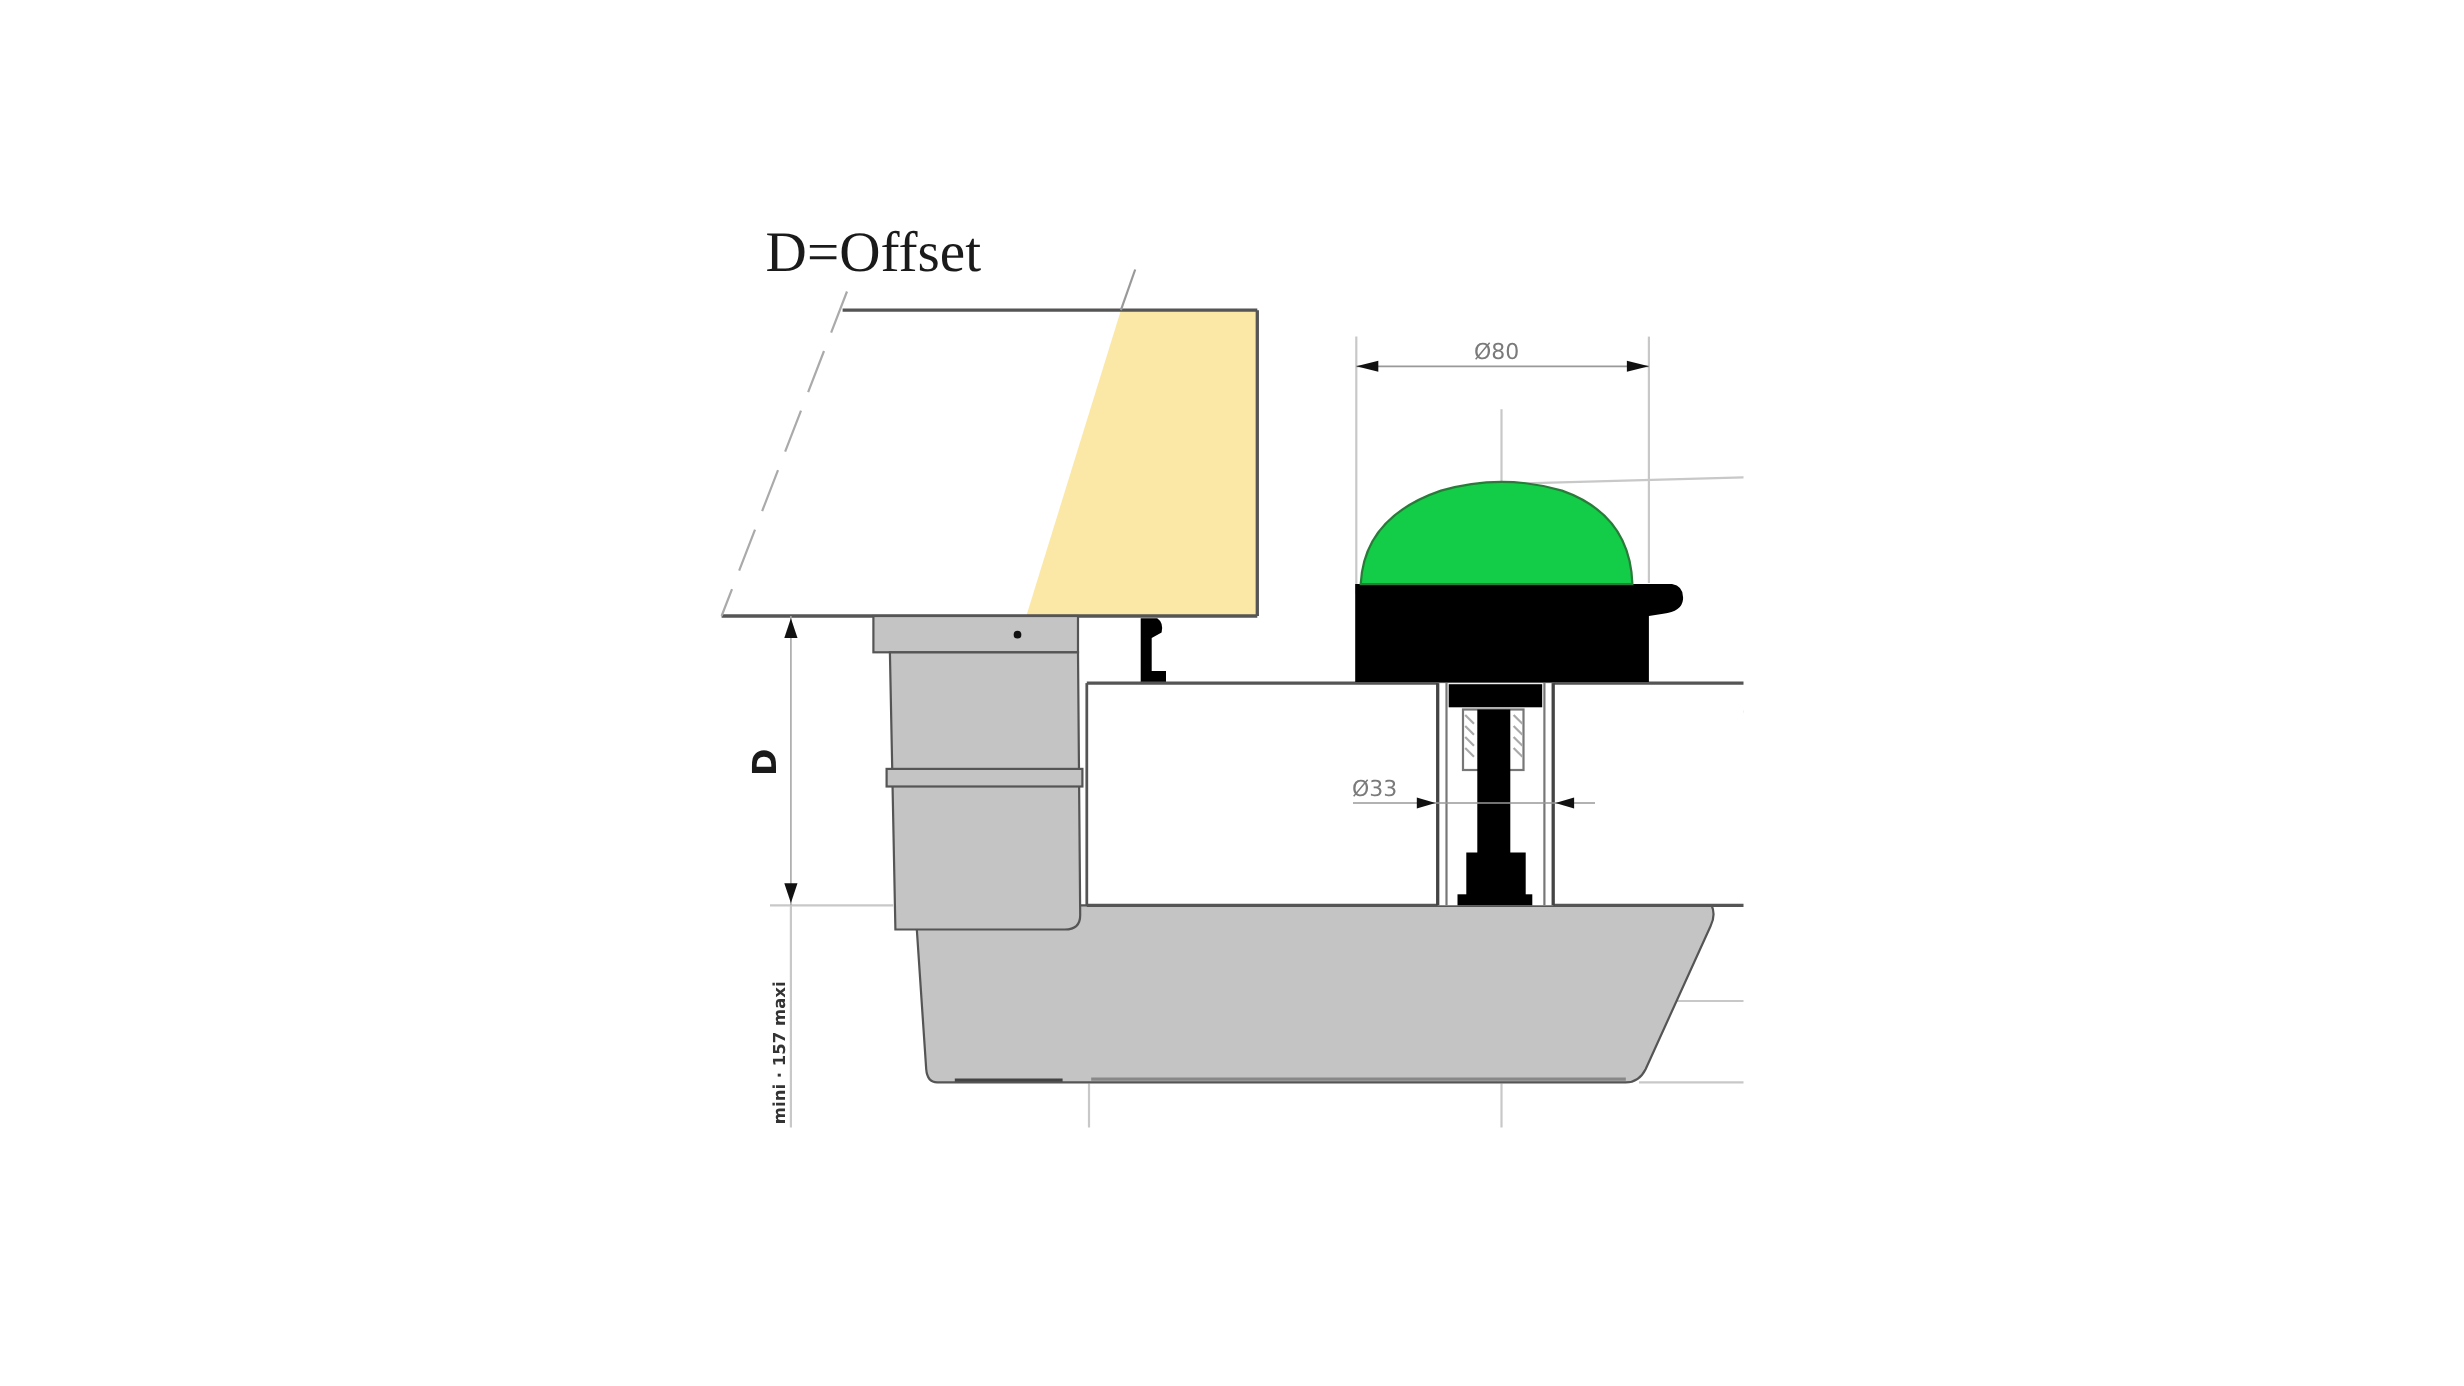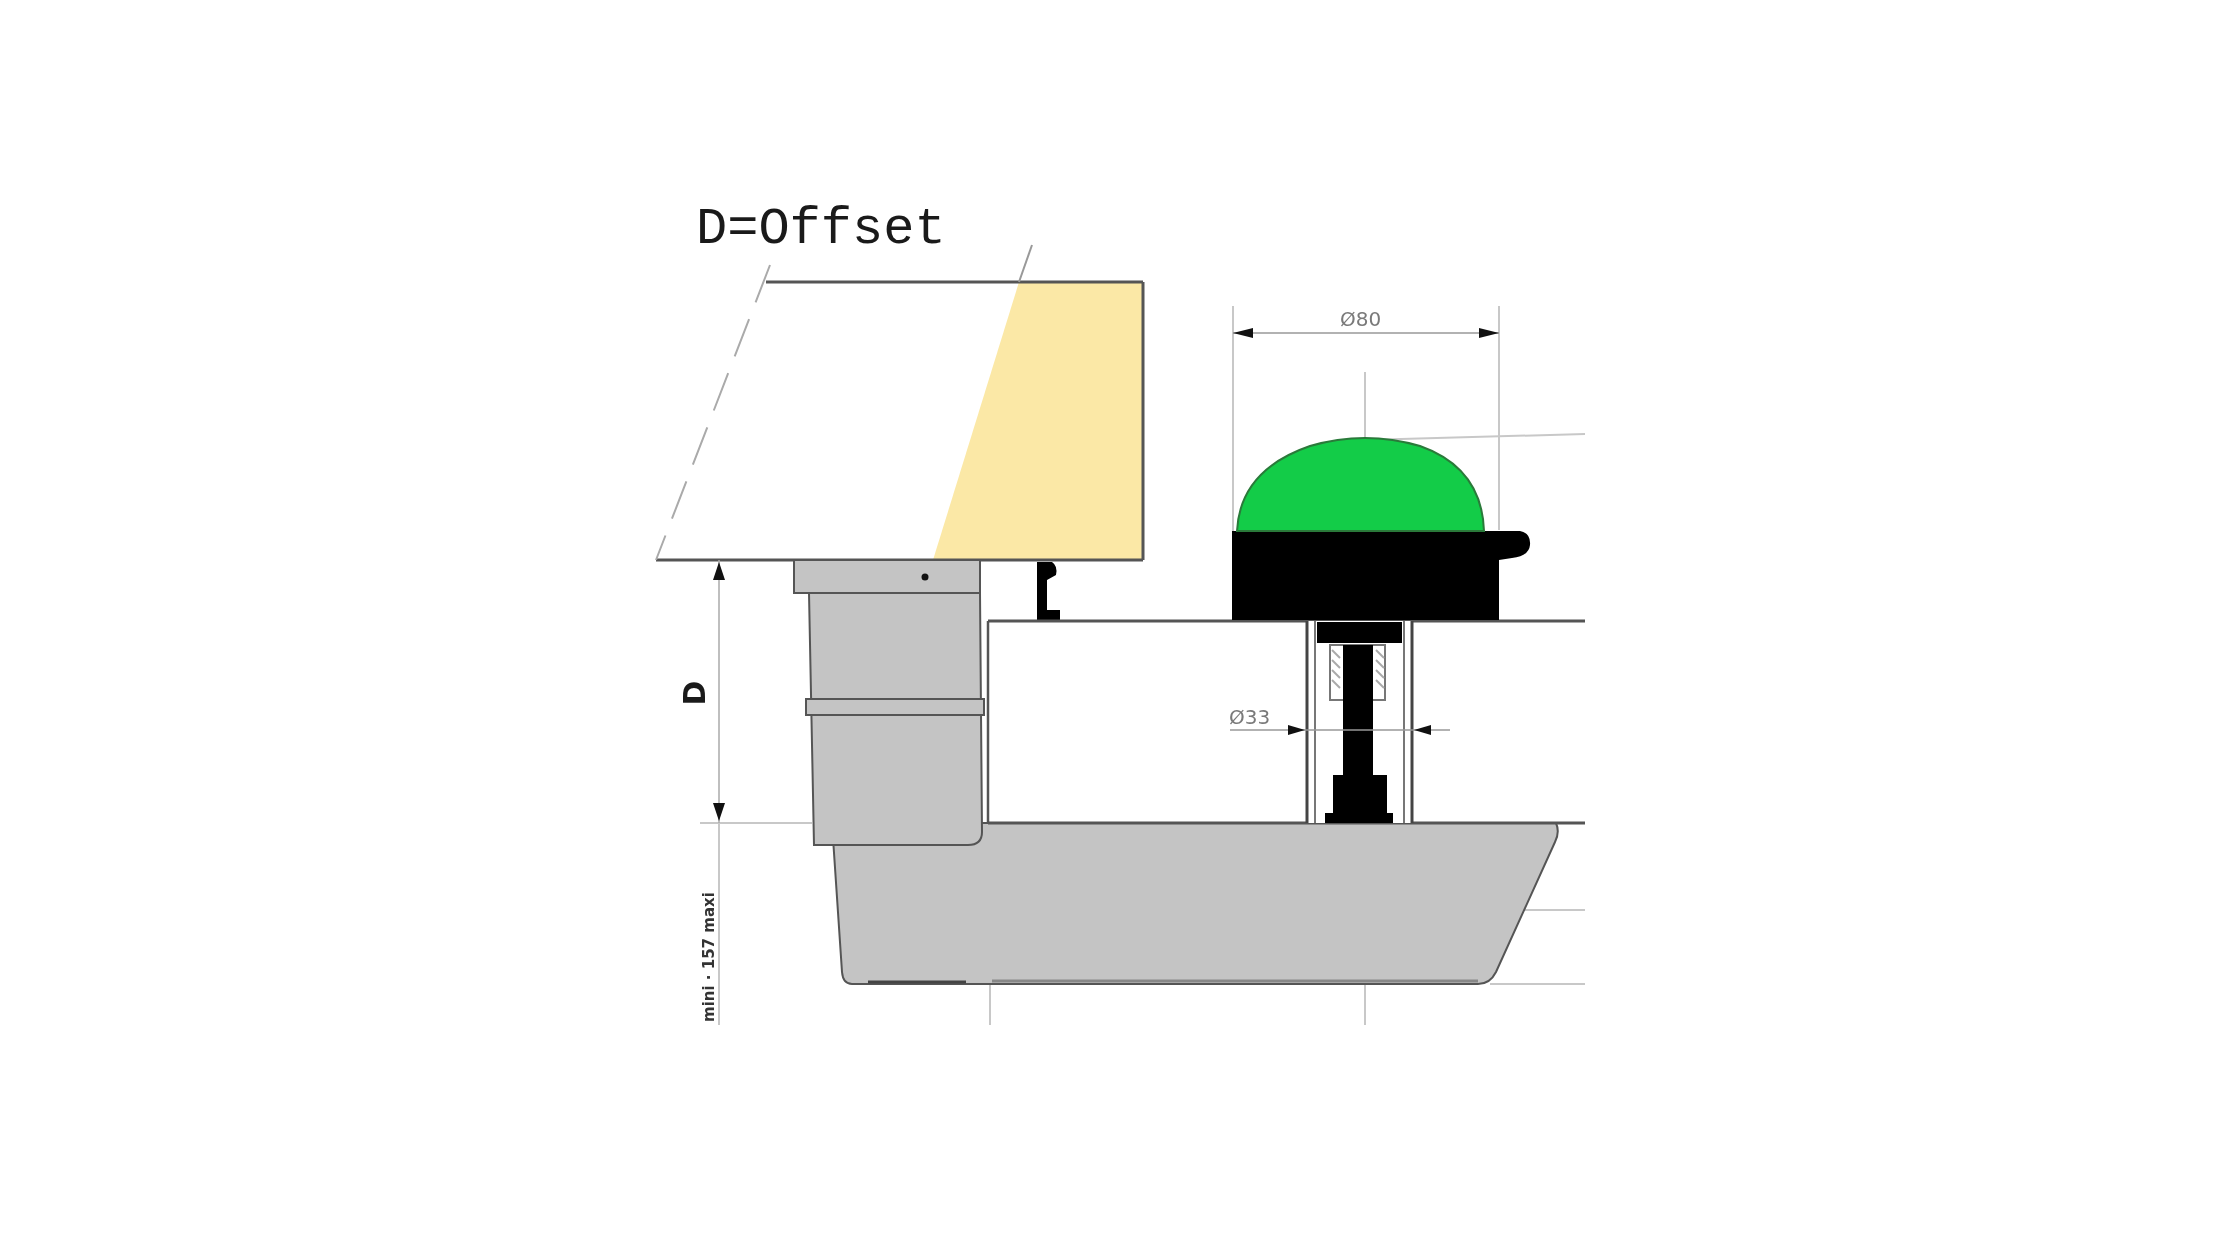--- a/index.html
+++ b/index.html
@@ -1,20 +1,20 @@
 <!DOCTYPE html>
 <html><head>
 <meta charset="utf-8">
 <style>
   html, body { margin: 0; padding: 0; background: #ffffff; }
   body { width: 2240px; height: 1260px; position: relative; overflow: hidden; }
   .canvas { position: absolute; left: 0; top: 0; width: 2240px; height: 1260px; }
   .title-label {
     position: absolute; left: 696px; top: 204px;
-    font-family: Liberation Mono, monospace; font-size: 52px; color: #1a1a1a;
+    font-family: Liberation Serif, serif; font-size: 52px; color: #1a1a1a;
     letter-spacing: 0px; line-height: 1; white-space: nowrap;
   }
   svg text { font-family: "DejaVu Sans", sans-serif; }
   .dim-text { fill: #7a7a7a; font-size: 20px; }
   .d-text { fill: #1a1a1a; font-size: 30px; font-weight: bold; }
   .range-text { fill: #333333; font-size: 15px; font-weight: bold; }
 </style>
 </head>
 <body>
 

